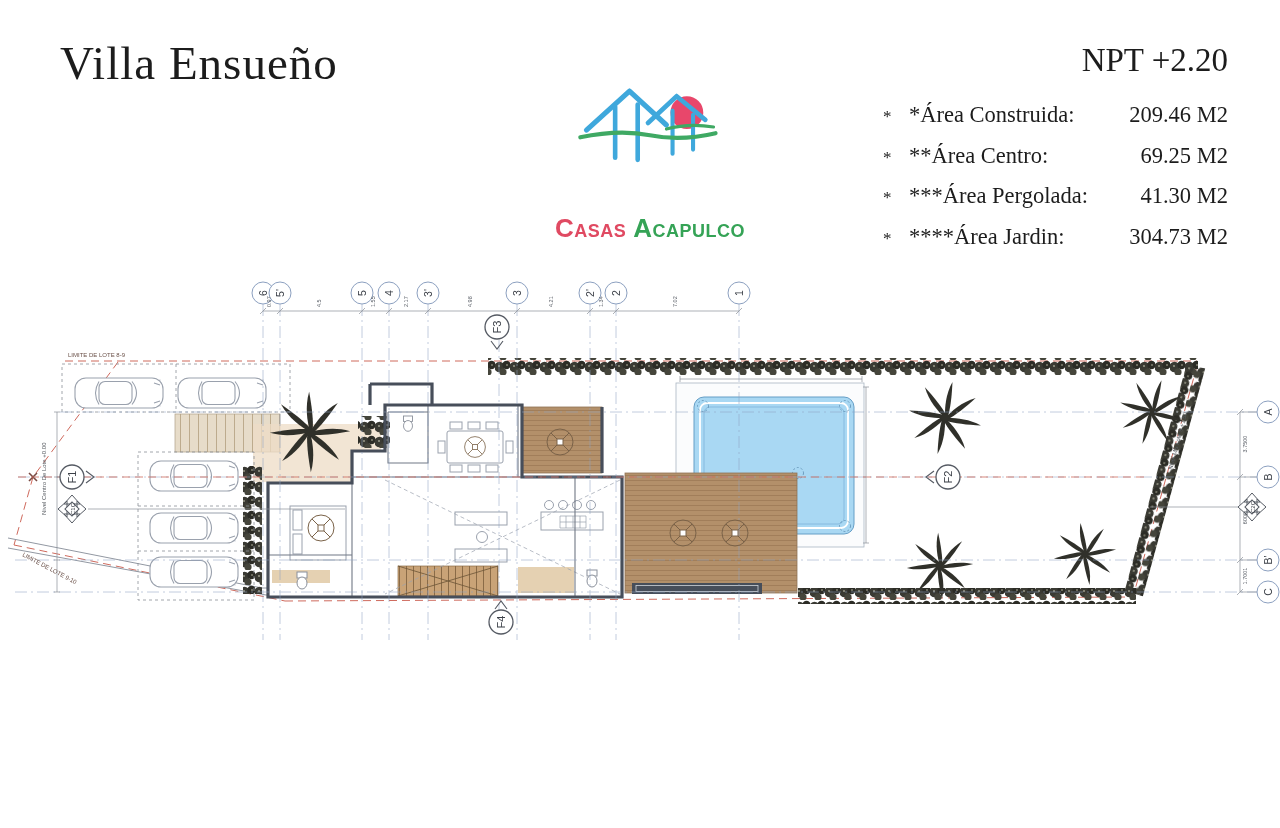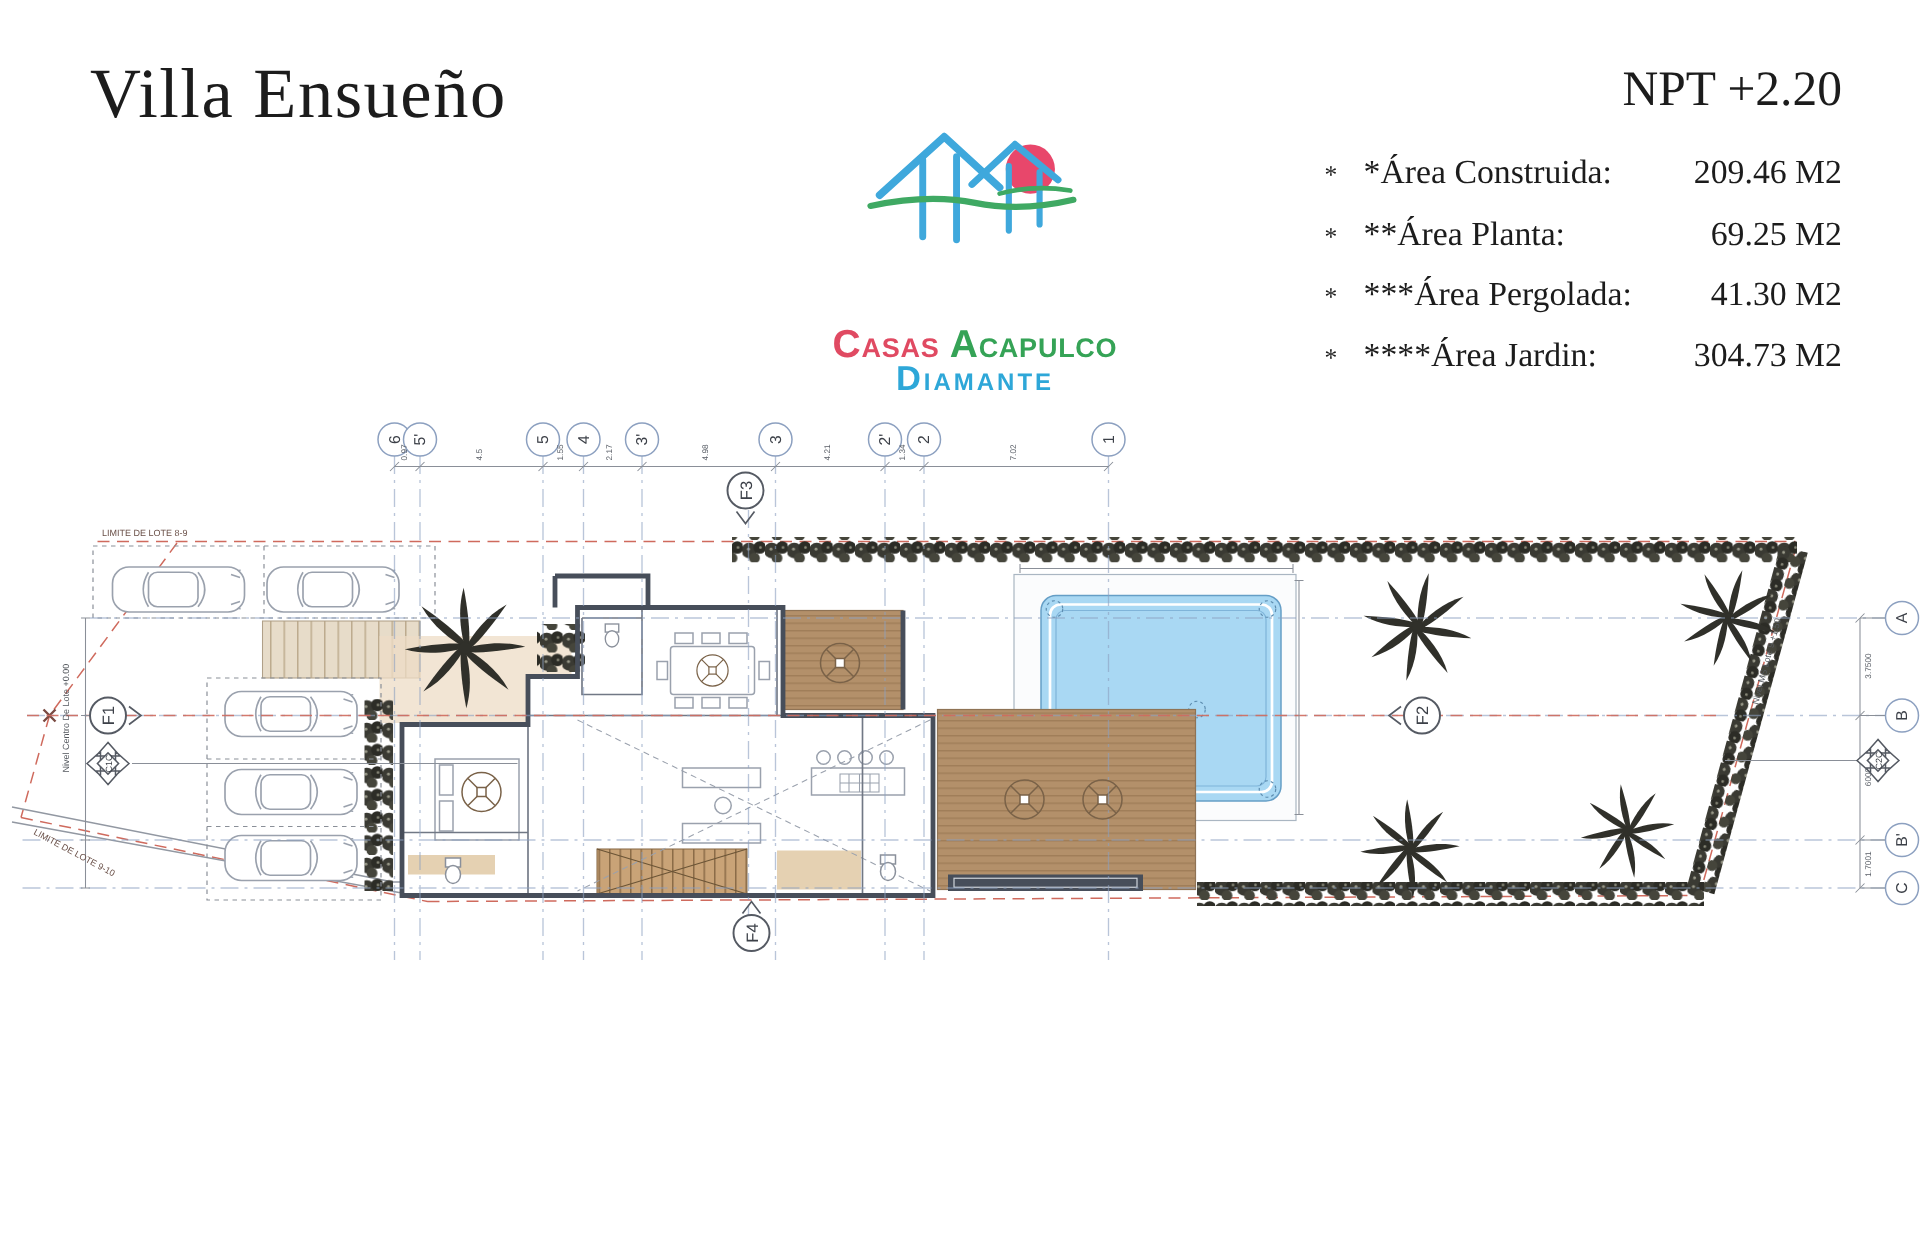--- a/index.html
+++ b/index.html
@@ -294,21 +294,21 @@
   <div id="npt" class="abs">NPT +2.20</div>
 
   <div id="areas" class="abs">
     <div class="area-row">
       <span class="area-star">*</span>
       <span class="area-label">*Área Construida:</span>
       <span class="area-value">209.46 M2</span>
     </div>
     <div class="area-row">
       <span class="area-star">*</span>
-      <span class="area-label">**Área Planta:</span>
+      <span class="area-label">**Área Centro:</span>
       <span class="area-value">69.25 M2</span>
     </div>
     <div class="area-row">
       <span class="area-star">*</span>
       <span class="area-label">***Área Pergolada:</span>
       <span class="area-value">41.30 M2</span>
     </div>
     <div class="area-row">
       <span class="area-star">*</span>
       <span class="area-label">****Área Jardin:</span>
@@ -327,17 +327,16 @@
       </g>
       <g stroke="#3fa963" stroke-linecap="round" fill="none">
         <path d="M2,52 Q40,44 70,50 Q100,56 134,48" stroke-width="4"></path>
         <path d="M86,44 Q108,38 132,42" stroke-width="3"></path>
       </g>
     </svg>
     <div class="l1">
       <span class="c-red">Casas</span>
       <span class="c-green">Acapulco</span>
     </div>
-    <div class="l2 c-blue">Diamante</div>
   </div>
 
 
 </div>
 
 </body></html>

